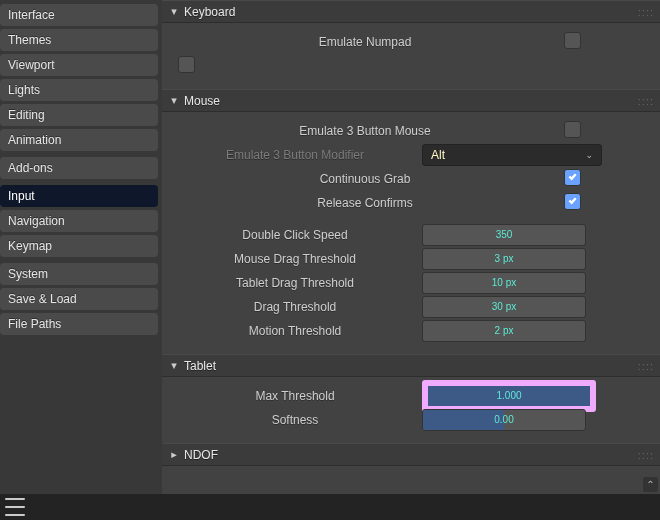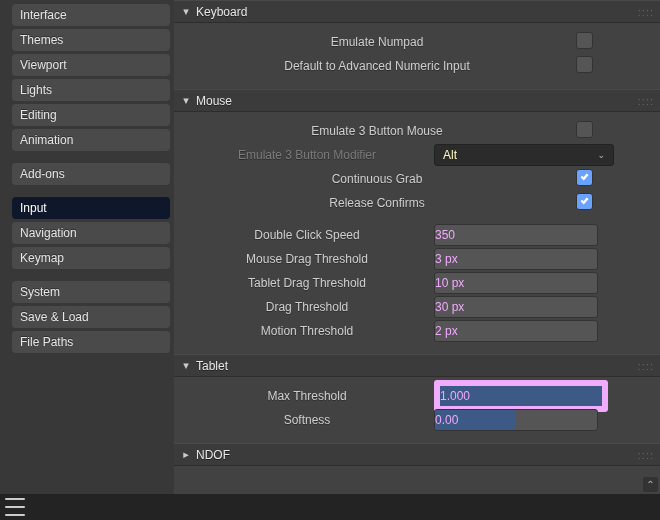--- a/index.html
+++ b/index.html
@@ -1,18 +1,18 @@
 <!DOCTYPE html>
 <html><head>
 <meta charset="utf-8">
 <style>
   html,body{margin:0;padding:0;height:100%;background:#2b2b2b;font-family:"Segoe UI",Arial,sans-serif;font-size:12px;color:#b8b8b8;overflow:hidden}
   #app{width:660px;height:520px;display:flex;background:#383838}
   
-  .sidebar{width:158px;padding:4px 4px 0 12px;background:#383838;display:flex;flex-direction:column;gap:12px}
+  .sidebar{width:158px;padding:4px 4px 0 0;background:#383838;display:flex;flex-direction:column;gap:6px}
   .sb-group{display:flex;flex-direction:column;gap:3px}
   .sb-item{height:22px;line-height:22px;padding:0 8px;border-radius:4px;
            background:#4a4a4a;cursor:pointer;color:#e6e6e6;text-shadow:0 -1px 0 #0006}
   .sb-item.active{background:#0f172a;color:#fff}
   
   .main{flex:1;position:relative;overflow:auto;background:#424242}
   .panel{}
   .panel-header{height:21px;display:flex;align-items:center;padding:0 6px;
                 background:#3b3b3b;border-top:1px solid #494949;border-bottom:1px solid #2d2d2d;cursor:pointer}
   .panel-header .tw{width:12px;text-align:center;font-size:11px;color:#ccc}
@@ -21,22 +21,22 @@
   .panel-grip{margin-left:auto;font-size:11px;color:#666;letter-spacing:1px}
   .panel-body{padding:8px 14px 10px 14px;background:#424242}
   .row{display:flex;align-items:center;height:22px;margin:0 0 2px 0}
   .row .lbl{flex:0 0 238px;text-align:center;padding-right:8px;color:#cfcfcf;text-shadow:0 1px 0 #0005}
   .row .lbl.dim{color:#7b7b7b}
   .ctrl{flex:0 0 162px}
   .checkbox{width:15px;height:15px;border-radius:3px;background:#555;border:1px solid #333;display:inline-block;margin-left:2px}
   .checkbox.on{background:#6aa2ff}
   .checkbox.on svg{display:block}
   .checkbox svg{display:none;width:11px;height:11px;margin:1px auto;stroke:#fff;stroke-width:3;fill:none}
-  .numfield{width:162px;height:20px;line-height:20px;border-radius:3px;
-            background:#555;border:1px solid #333;color:#f0abfc;font-size:12px}
+  .numfield{width:162px;height:20px;line-height:20px;text-align:center;border-radius:3px;
+            background:#555;border:1px solid #333;color:#5eead4;font-size:10px}
   .numfield.slider{background:#3d5a86;border:6px solid #f0abfc}
   .dropdown{width:162px;height:20px;line-height:20px;padding:0 8px;border-radius:3px;
             background:#2b2b2b;border:1px solid #222;display:flex;align-items:center}
   .dropdown span:first-child{flex:1;color:#fef9c3}
   .dropdown .dd-arrow{font-size:9px;color:#bbb}
   .inset{height:8px}
   
   .row.chk .lbl{flex:0 0 378px}
   .row.chk .ctrl{flex:0 0 20px}
   .row.mod .lbl{flex:0 0 238px}
@@ -84,21 +84,20 @@
         <span class="tw">▾</span>
         <span class="panel-title">Keyboard</span>
         <span class="panel-grip">::::</span>
       </header>
       <div class="panel-body">
         <div class="row chk">
           <div class="lbl">Emulate Numpad</div>
           <div class="ctrl"><span class="checkbox"></span></div>
         </div>
         <div class="row chk">
-          <div class="lbl">Default to Advanced Numeric Input</div>
           <div class="ctrl"><span class="checkbox"></span></div>
         </div>
       </div>
     </section>
 
     <section class="panel">
       <header class="panel-header">
         <span class="tw">▾</span>
         <span class="panel-title">Mouse</span>
         <span class="panel-grip">::::</span>

